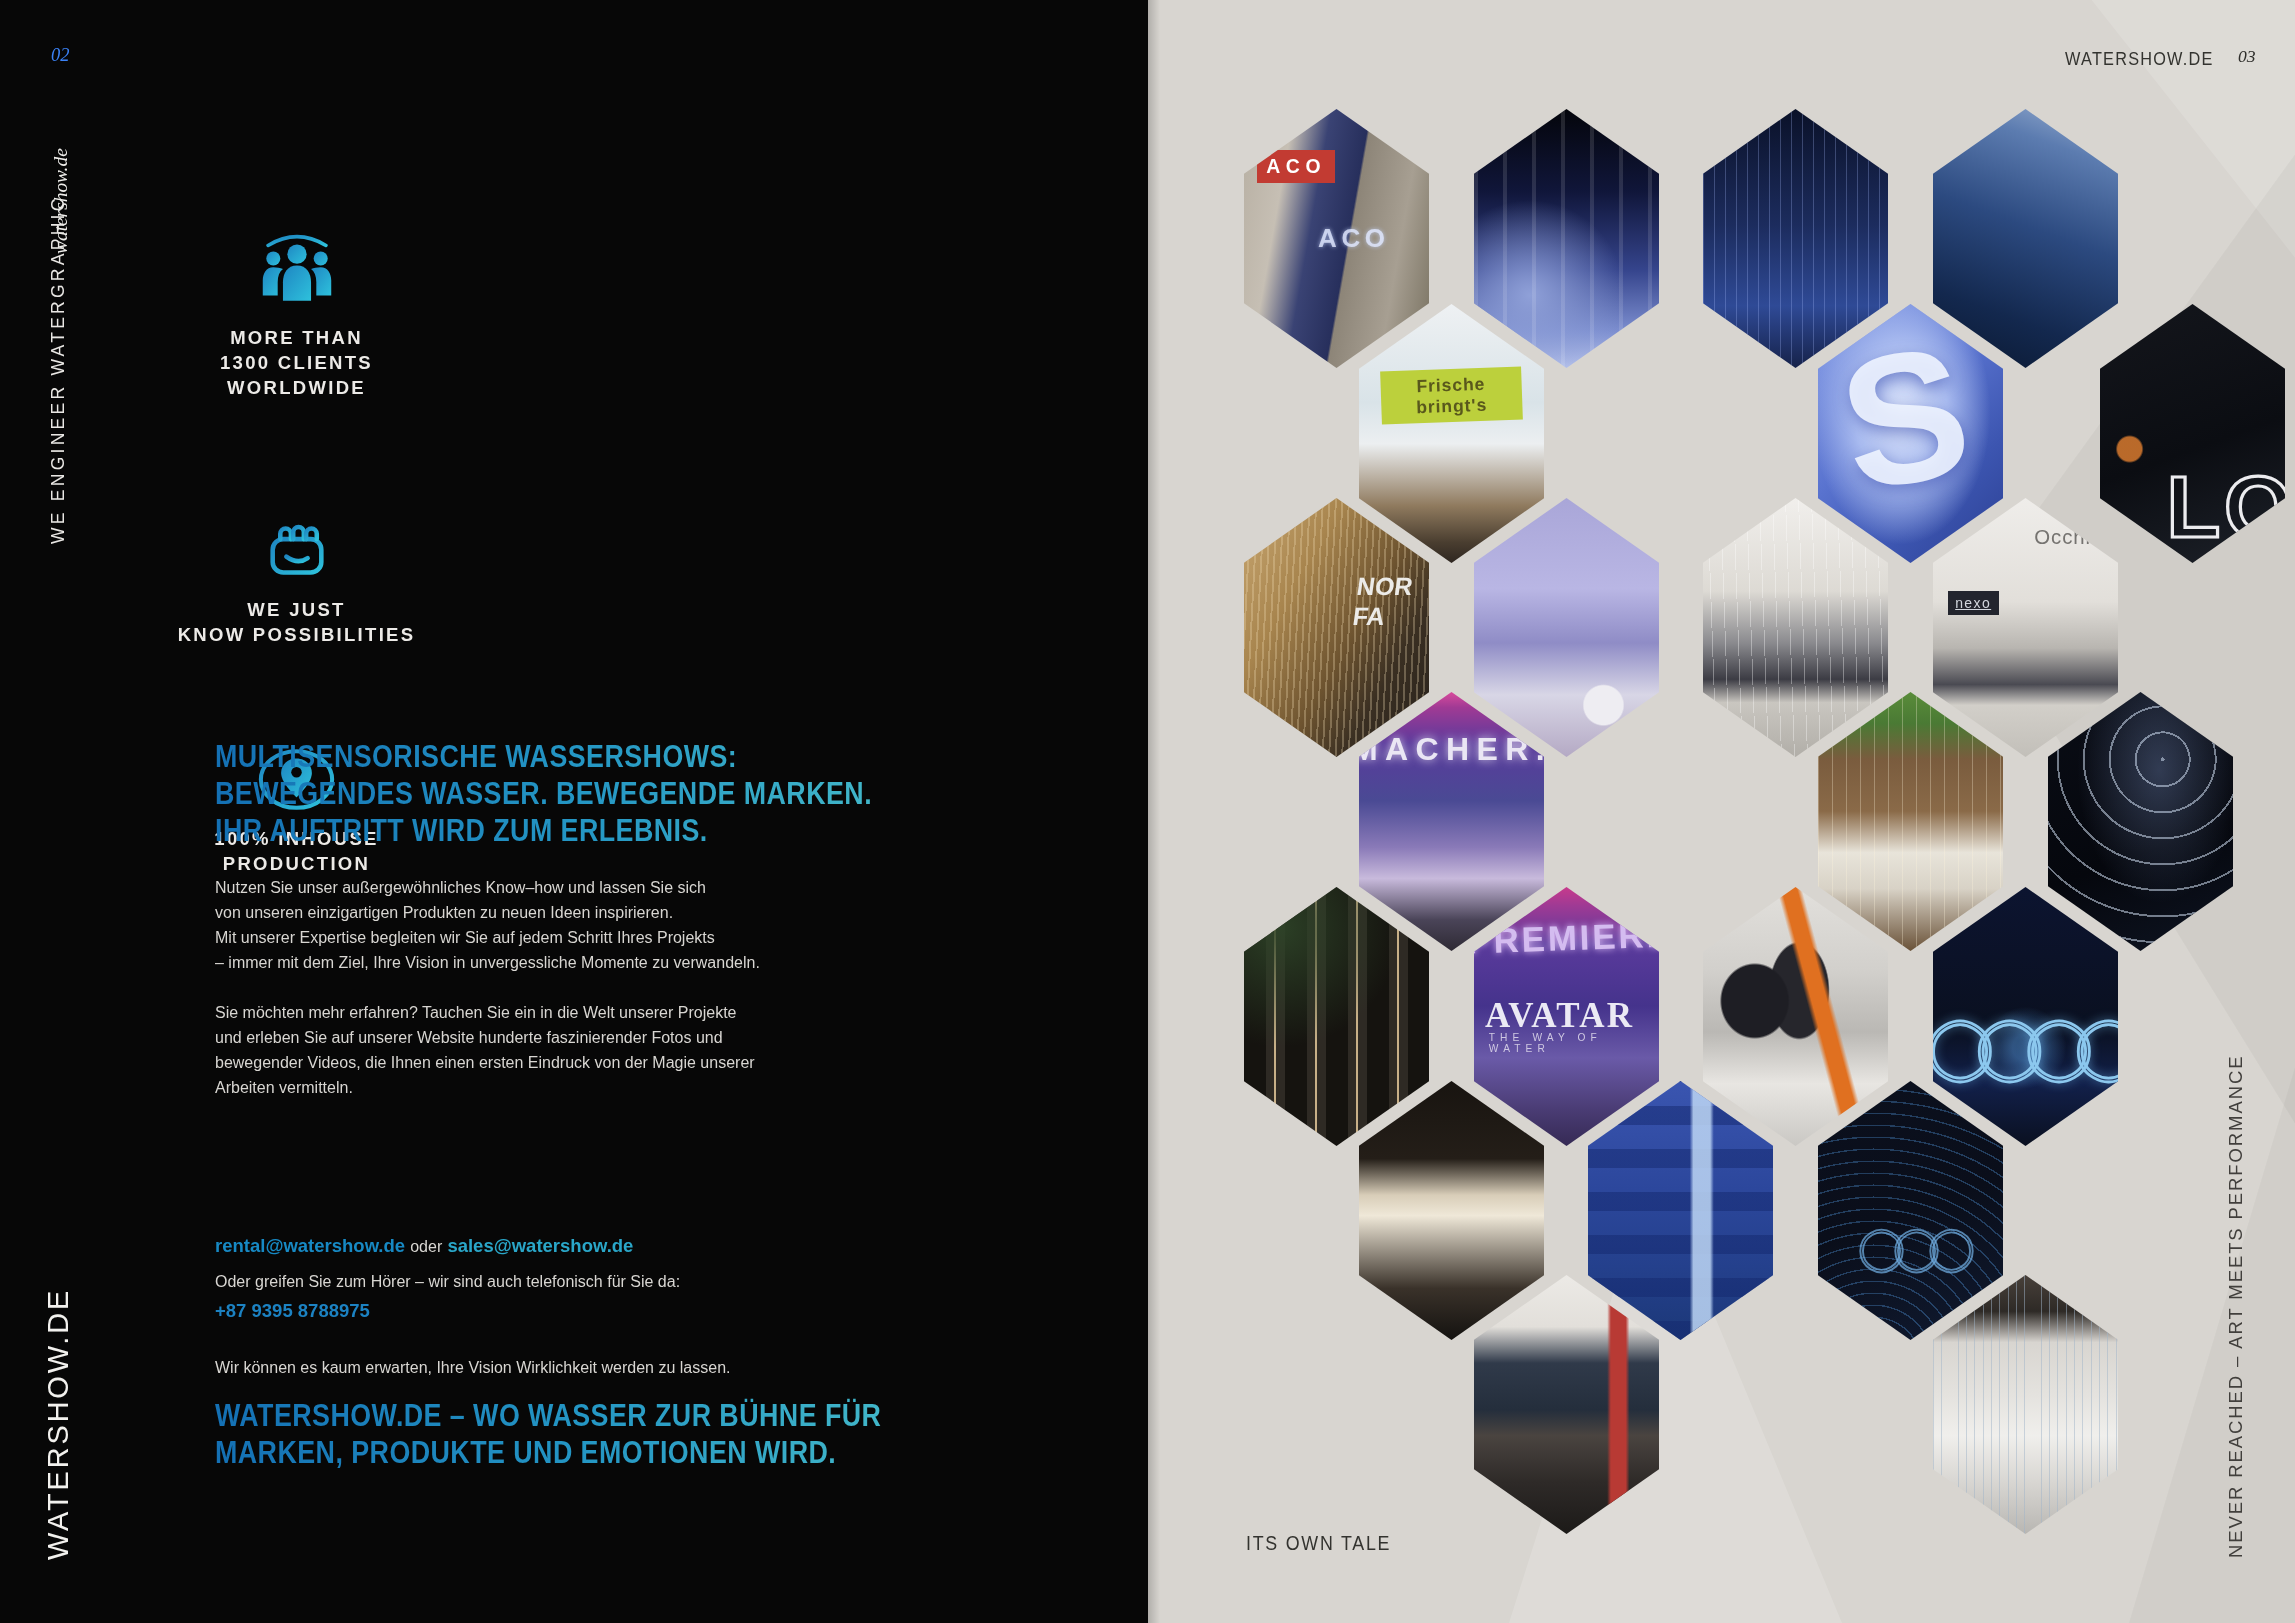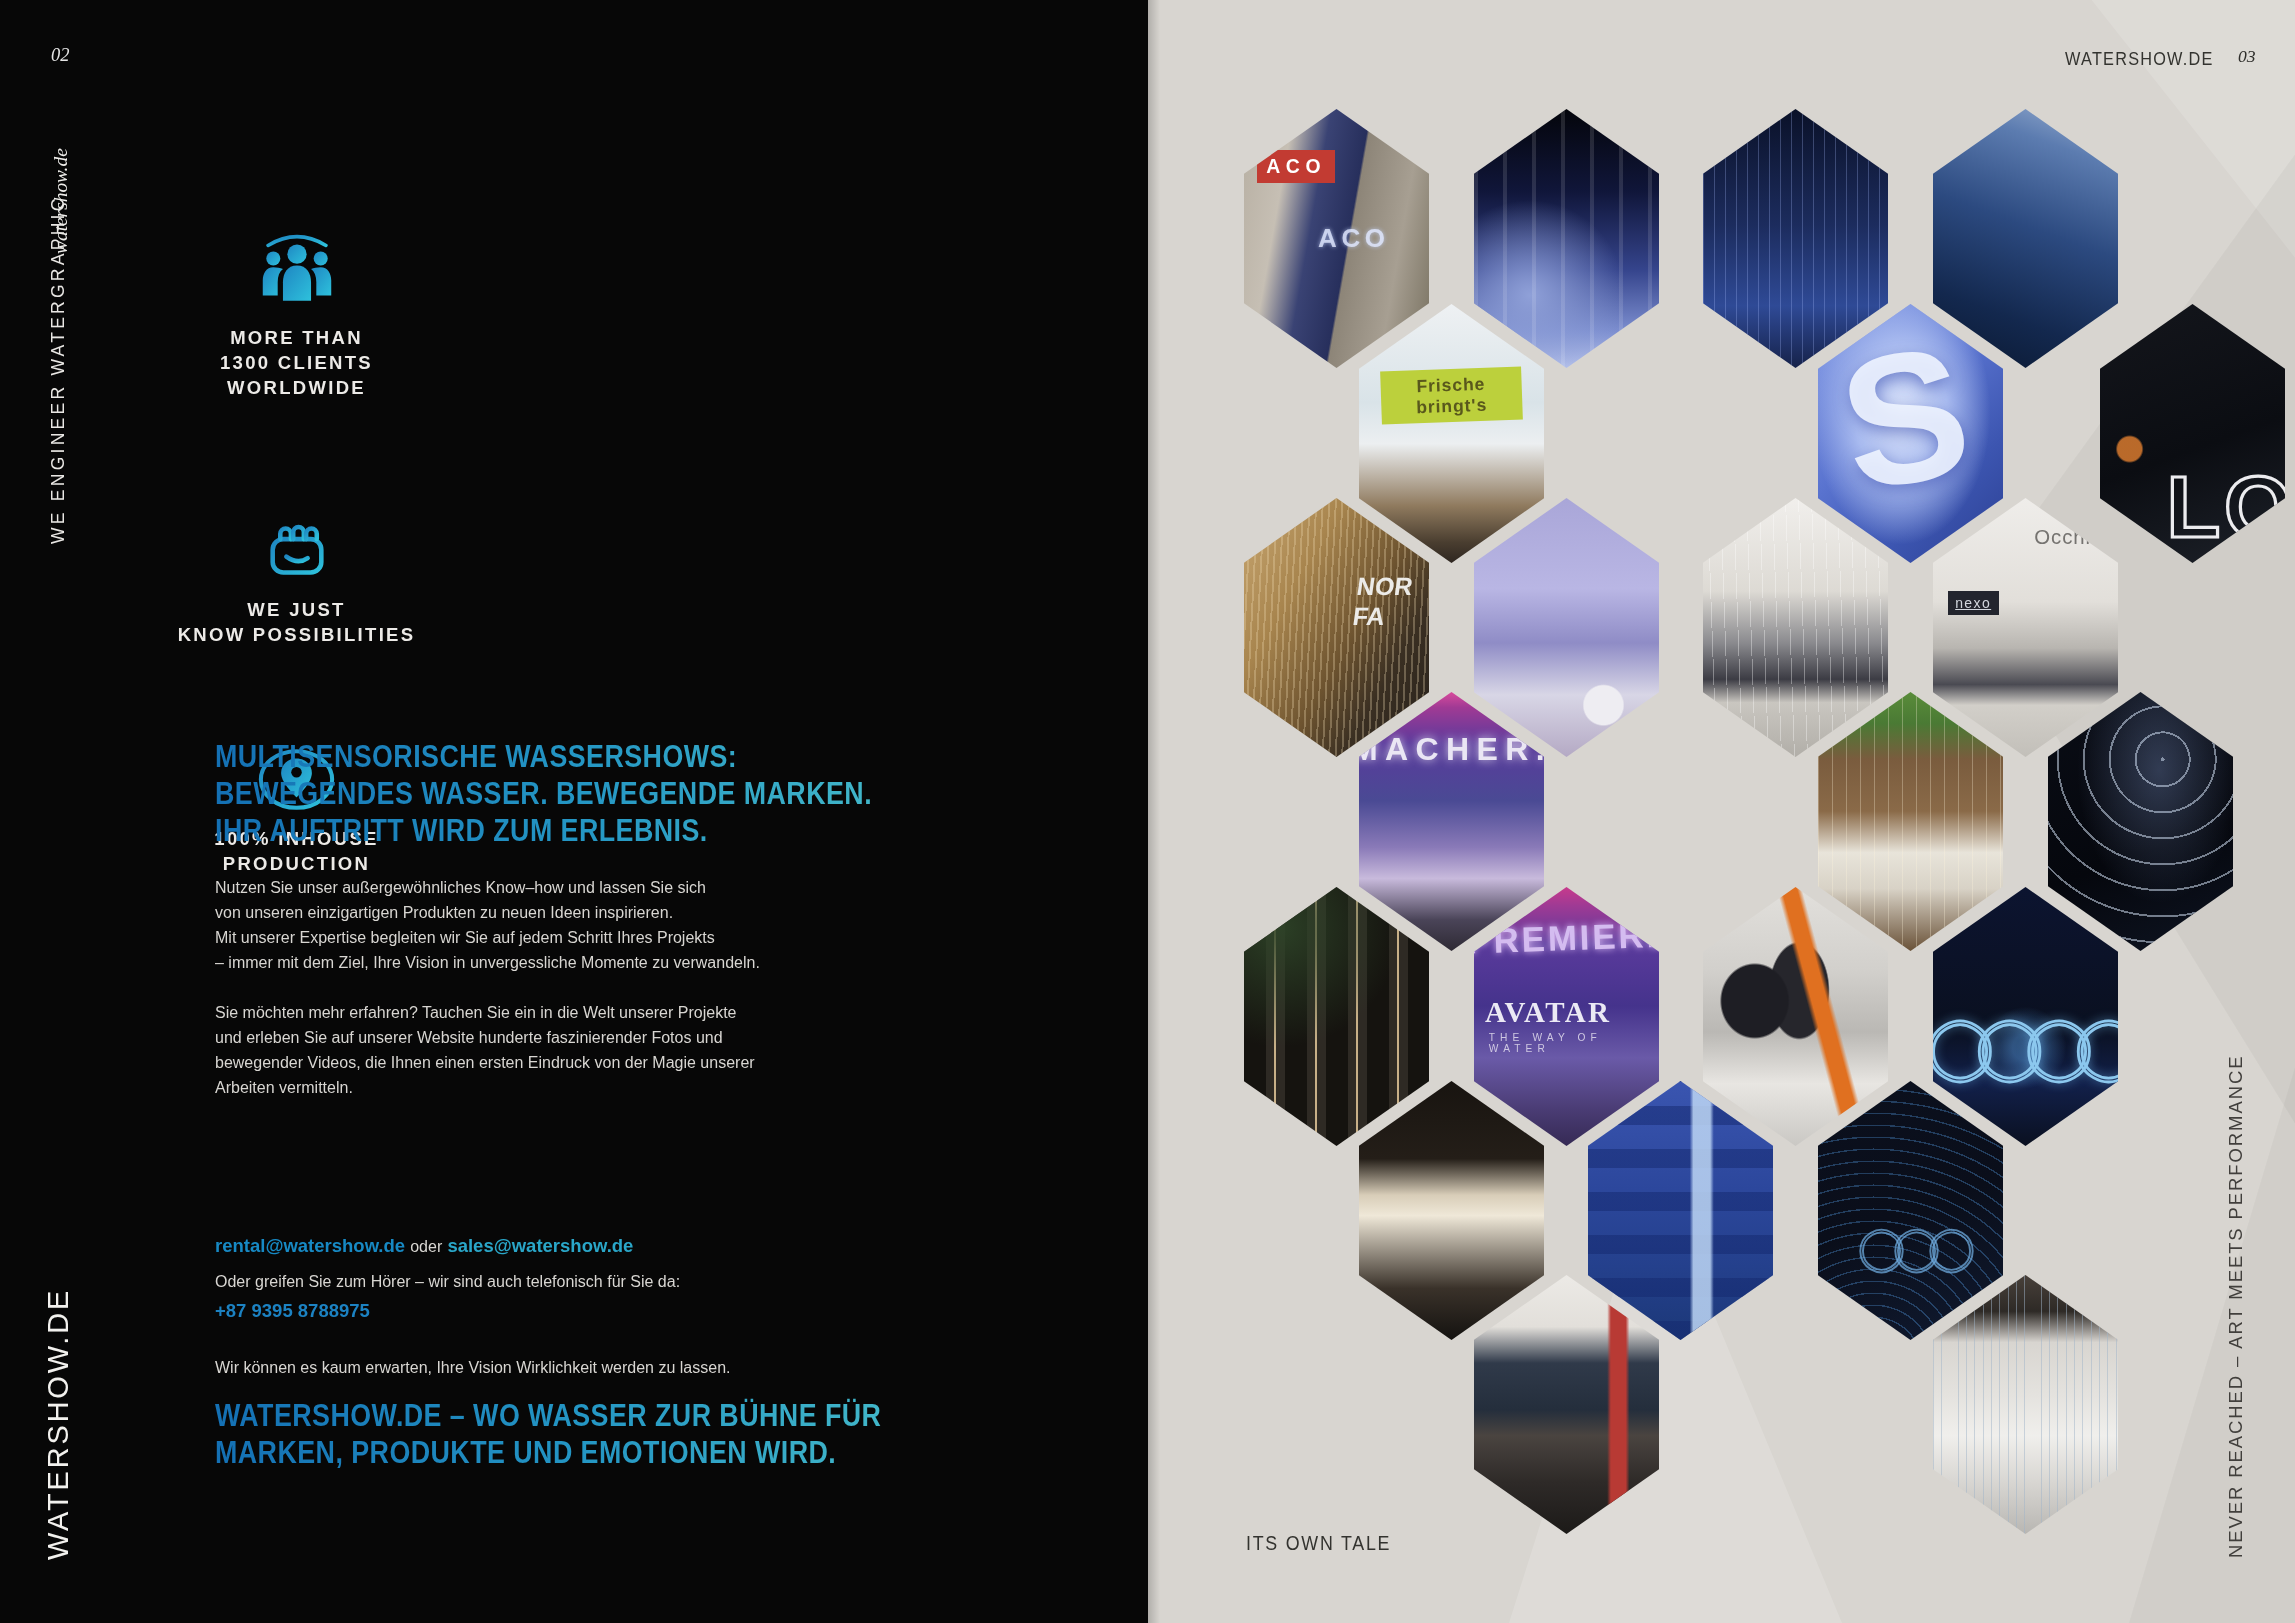--- a/index.html
+++ b/index.html
@@ -62,33 +62,33 @@
          color:rgba(238,244,255,.9);text-shadow:0 5.6px 15.7px rgba(50,70,170,.55);}
   .cap-lo{bottom:2%;right:-6%;font-size:88px;font-weight:800;letter-spacing:3.7px;color:transparent;
           -webkit-text-stroke:3.2px #ececef;}
   .cap-nor{top:28%;right:10%;color:#ecebe8;font-size:25px;font-weight:700;line-height:1.2;transform:skewX(-8deg);text-align:left;}
   .cap-occhio{top:11%;right:8%;color:#757370;font-size:20.4px;letter-spacing:0.9px;}
   .cap-nexo{top:36%;left:8%;background:#23252e;color:#d2d6de;font-size:14px;letter-spacing:1.4px;padding:3.7px 7.4px;border-radius:0;text-decoration:underline;}
   .cap-macher{top:15%;left:50%;transform:translateX(-50%);color:#eae6f4;font-size:32px;font-weight:700;
               letter-spacing:7.4px;text-shadow:0 0 9.3px rgba(255,255,255,.85);}
   .cap-premiere{top:12%;left:52%;transform:translateX(-50%) rotate(-2deg);color:#d4bcf0;font-size:35px;font-weight:800;
                 letter-spacing:2.8px;text-shadow:0 0 7.4px rgba(235,205,255,.9);}
-  .cap-avatar{top:42%;left:6%;color:#ebe9f4;font-size:29px;font-weight:700;letter-spacing:2.3px;
+  .cap-avatar{top:42%;left:6%;color:#ebe9f4;font-size:35px;font-weight:700;letter-spacing:2.3px;
               font-family:"Liberation Serif","DejaVu Serif",serif;}
   .cap-wayofwater{top:56%;left:8%;color:#cfc8e2;font-size:10.2px;letter-spacing:5.1px;}
   .cap-rings{top:48%;left:50%;transform:translateX(-50%);font-size:60px;letter-spacing:-17.6px;color:transparent;
              -webkit-text-stroke:2.8px #8cc8ee;text-shadow:0 0 11px rgba(110,180,235,.8);}
   .cap-coils{top:55%;left:50%;transform:translateX(-50%);font-size:42px;letter-spacing:-12px;color:transparent;
              -webkit-text-stroke:1.9px rgba(110,170,220,.75);}
 </style>
 </head>
 <body>
 
 <div class="page-left">
-  <div class="serif-i" style="position:absolute;left:51px;top:45px;color:#e5e5e5;font-size:18.5px;">02</div>
+  <div class="serif-i" style="position:absolute;left:51px;top:45px;color:#3b82f6;font-size:18.5px;">02</div>
 
   <div class="vtext serif-i rail-top">watershow.de</div>
   <div class="vtext rail-mid">WE ENGINEER WATERGRAPHIC</div>
   <div class="vtext rail-bot">WATERSHOW.DE</div>
 
   <div class="stats">
     <svg width="0" height="0" style="position:absolute">
       <defs>
         <linearGradient id="cy" x1="0" y1="0" x2="1" y2="1">
           <stop offset="0" stop-color="#1e86c2"></stop>

